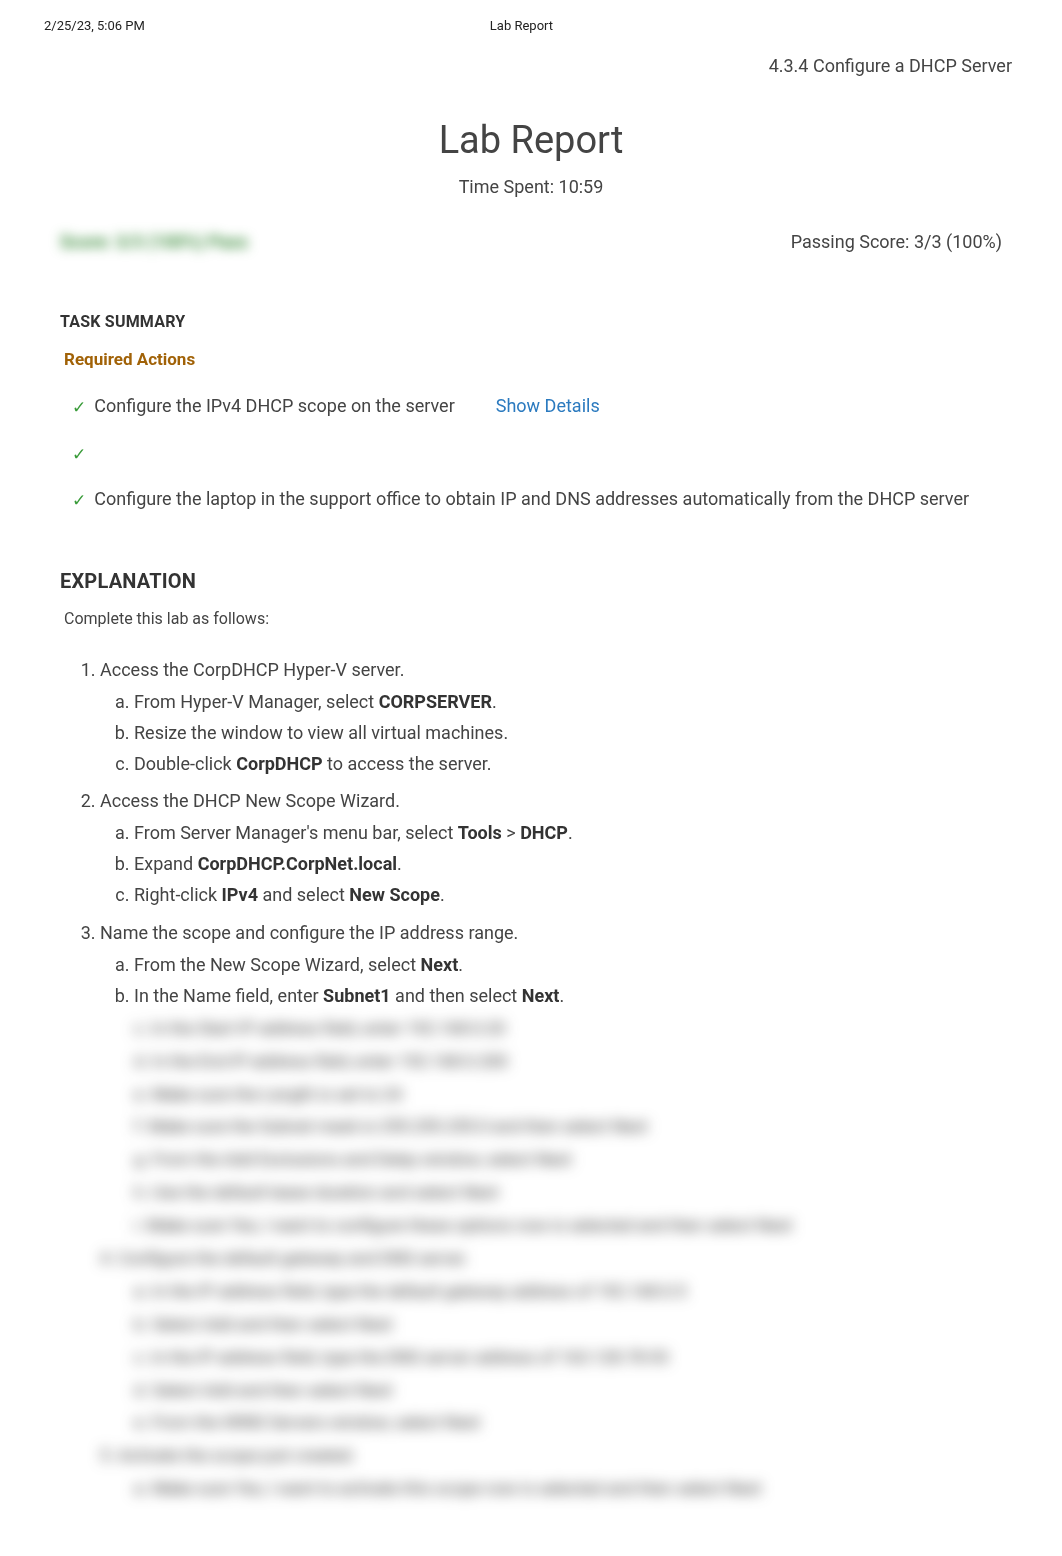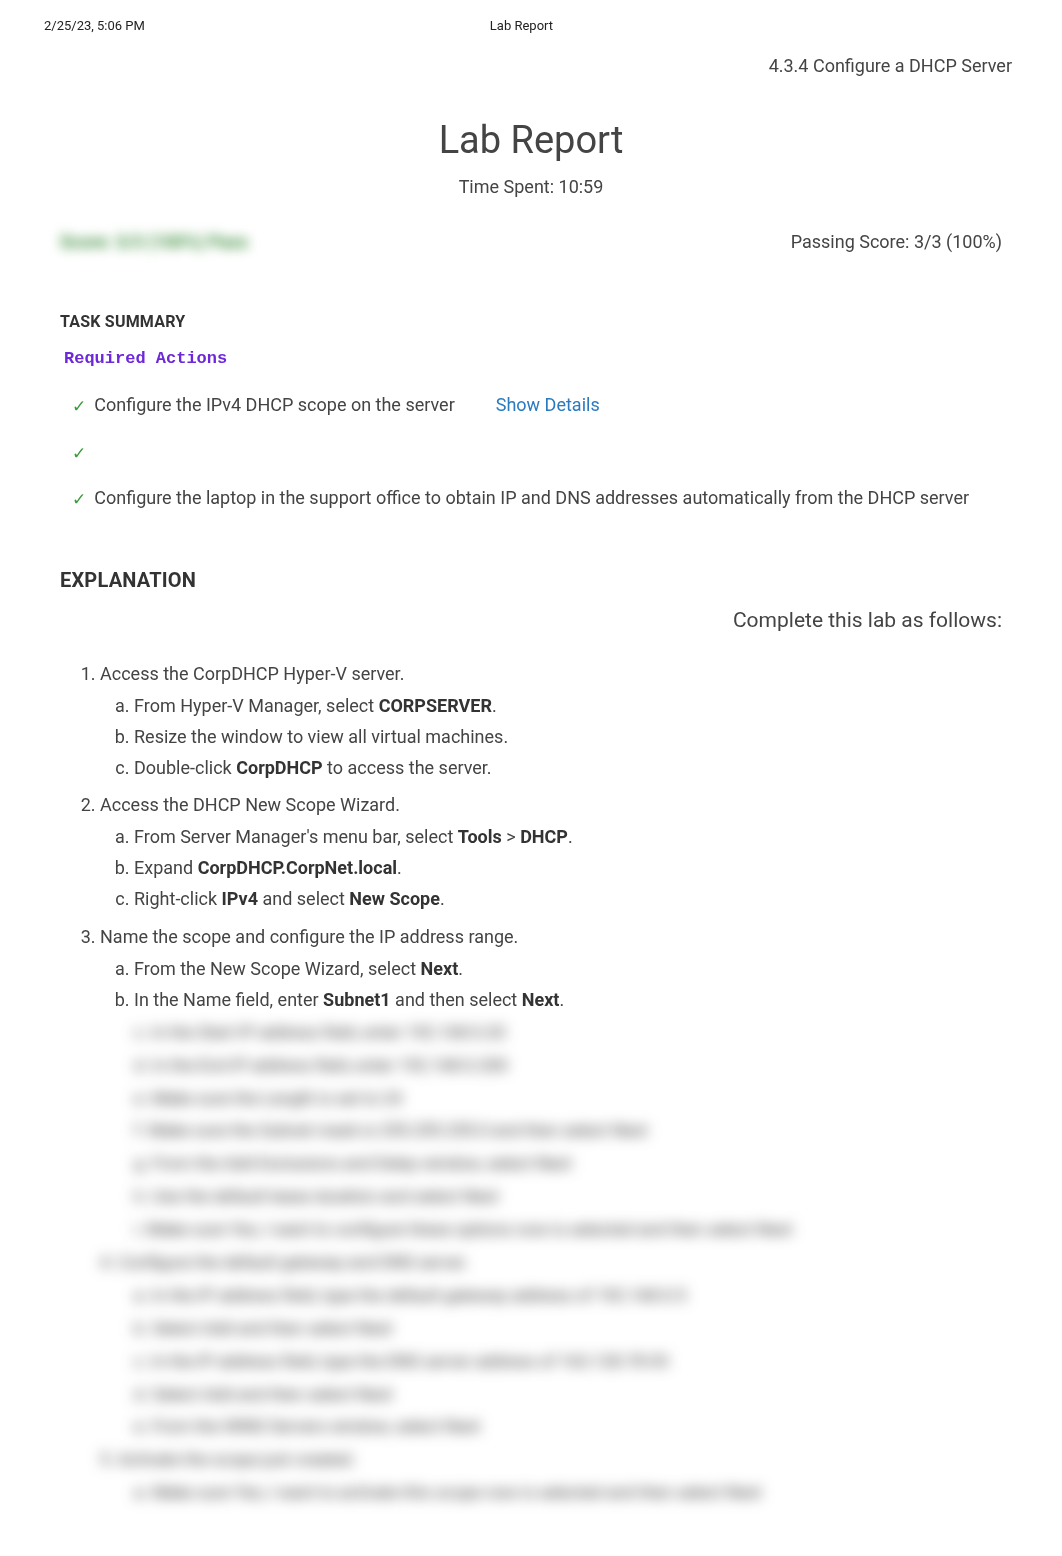--- a/index.html
+++ b/index.html
@@ -57,24 +57,23 @@
   .task-heading {
     font-weight: 700;
     font-size: 16px;
     color: #333;
     margin-bottom: 18px;
     letter-spacing: 0.2px;
   }
   .required-heading {
     font-weight: 700;
     font-size: 17px;
-    color: #6d28d9;
+    color: #a16207;
     margin-bottom: 14px;
     padding-left: 4px;
-    font-family: Liberation Mono, monospace;
   }
   .action-item {
     display: flex;
     align-items: flex-start;
     gap: 8px;
     padding: 10px 0 10px 12px;
     font-size: 18px;
     color: #444;
     line-height: 1.45;
   }
@@ -92,25 +91,24 @@
   }
   .expl-heading {
     font-weight: 700;
     font-size: 20px;
     color: #333;
     margin-top: 46px;
     margin-bottom: 16px;
     letter-spacing: 0.2px;
   }
   .expl-intro {
-    font-size: 21px;
+    font-size: 16px;
     color: #444;
     margin-bottom: 28px;
     padding-left: 4px;
-    text-align: right;
   }
   ol.steps {
     list-style: decimal;
     padding-left: 40px;
     font-size: 18px;
     color: #444;
   }
   ol.steps > li { margin-bottom: 10px; line-height: 1.55; }
   ol.substeps {
     list-style: lower-alpha;

